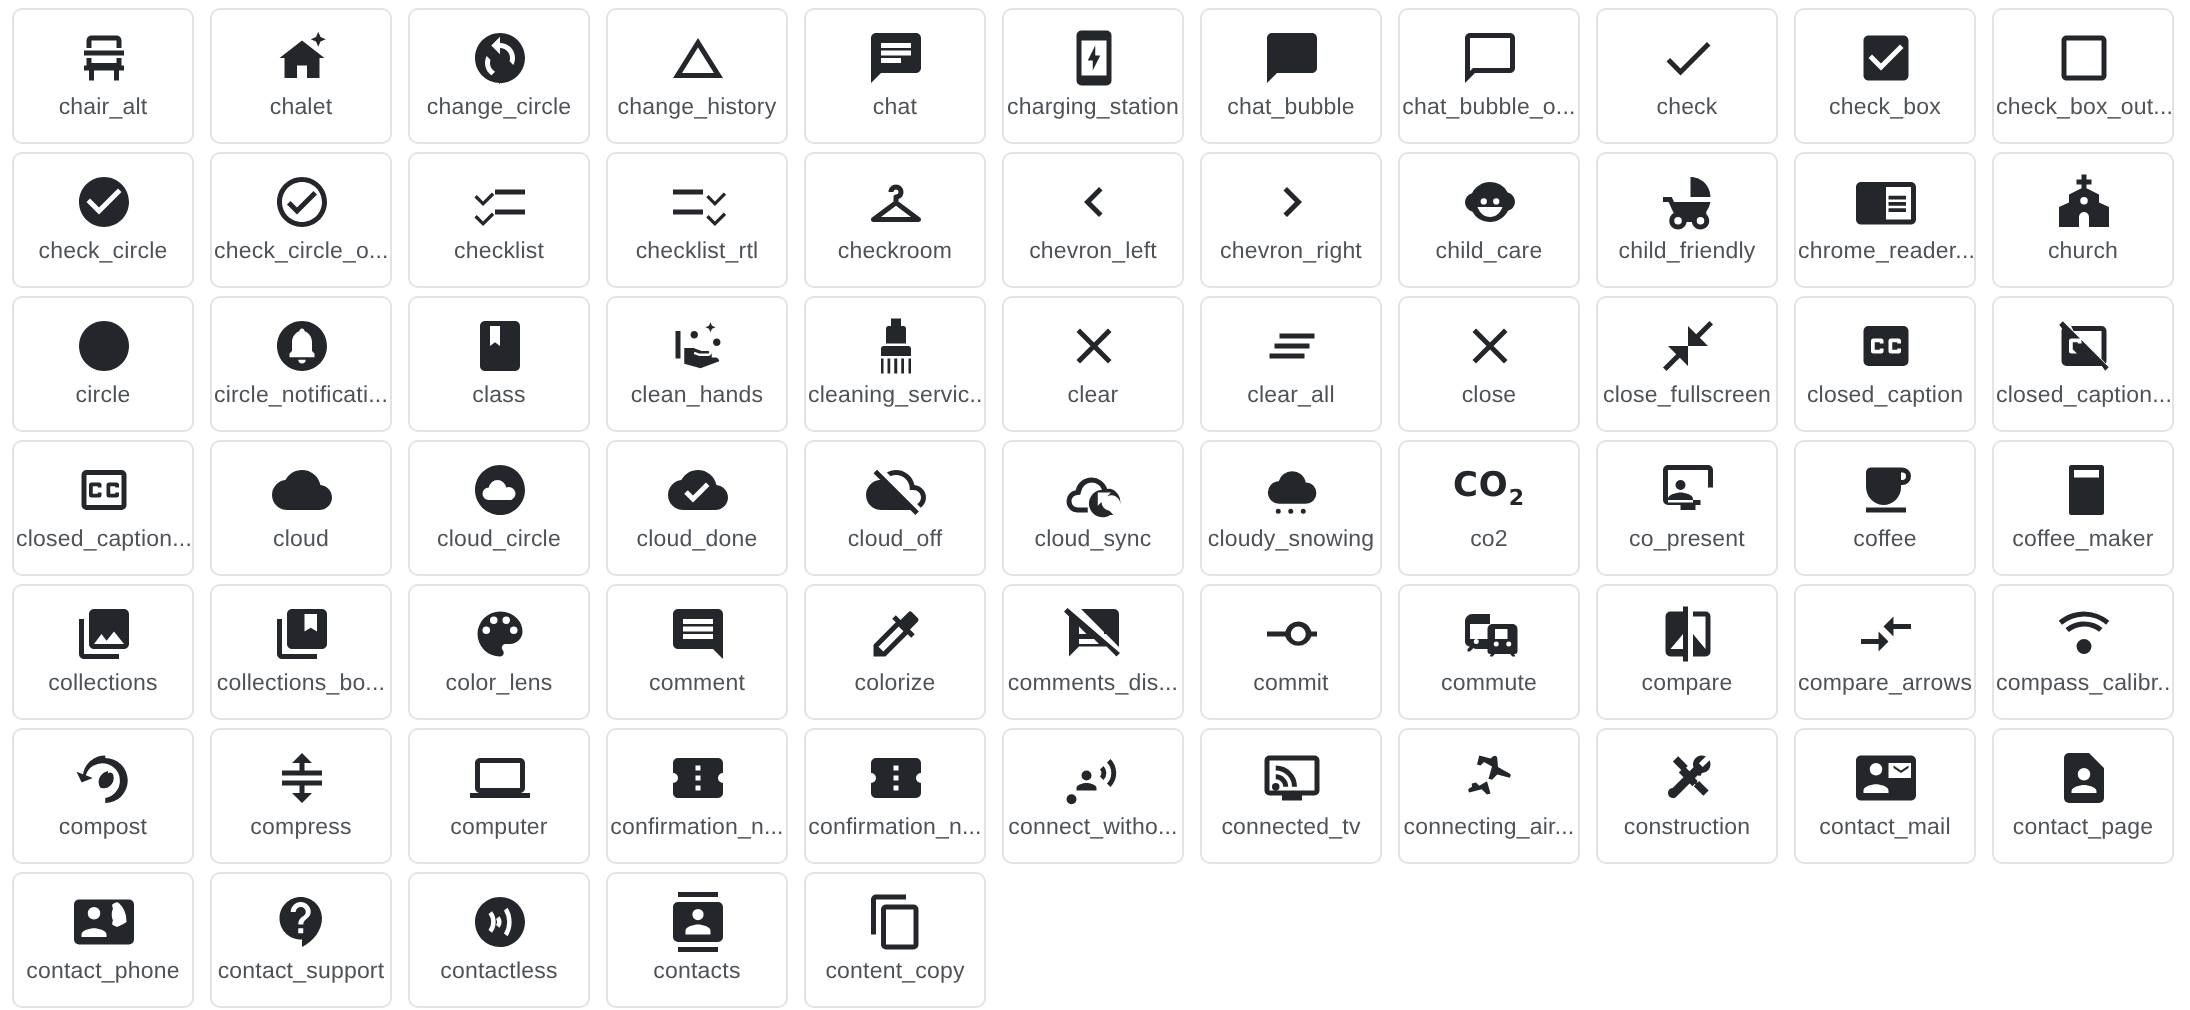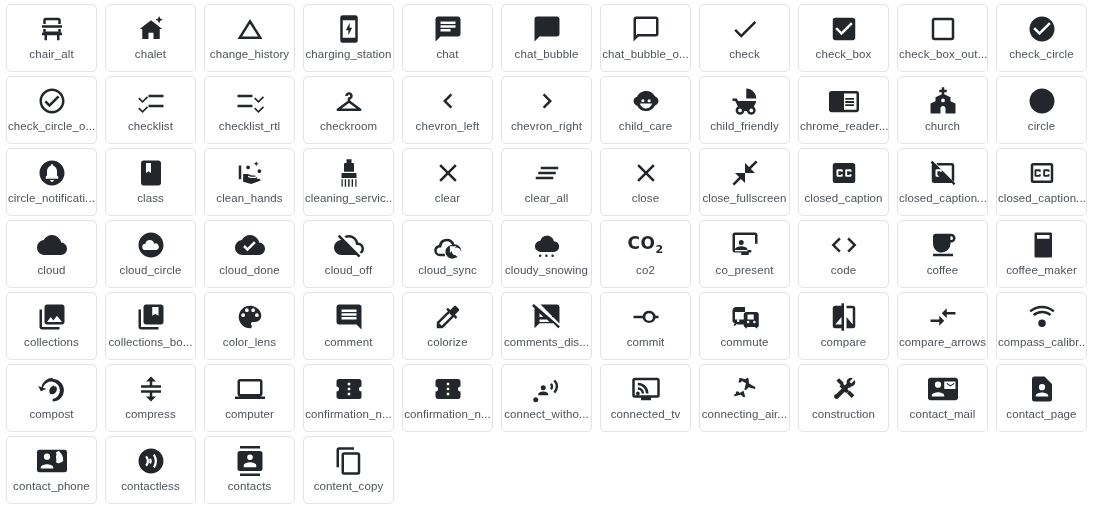--- a/index.html
+++ b/index.html
@@ -70,44 +70,52 @@
       <div class="glyph">
         <svg width="30" height="30" viewBox="0 0 24 24" fill="currentColor" aria-hidden="true">
           <path d="M18.5 1.5l.9 2.1 2.1.9-2.1.9-.9 2.1-.9-2.1-2.1-.9 2.1-.9.9-2.1zM12 5L3 12h2v8h5v-5h4v5h5v-8h2L12 5z"></path>
         </svg>
       </div>
       <div class="cap">chalet</div>
     </div>
     <div class="card">
       <div class="glyph">
         <svg width="30" height="30" viewBox="0 0 24 24" fill="currentColor" aria-hidden="true">
+          <path d="M12 2C6.48 2 2 6.48 2 12s4.48 10 10 10 10-4.48 10-10S17.52 2 12 2zm0 16v-2.5l-3.5 3.5L12 22.5V20c-3.31 0-6-2.69-6-6 0-1.01.25-1.97.7-2.8l1.46 1.46c-.1.42-.16.88-.16 1.34 0 2.21 1.79 4 4 4zm5.3-3.2l-1.46-1.46c.1-.42.16-.88.16-1.34 0-2.21-1.79-4-4-4V10.5L8.5 7 12 3.5V6c3.31 0 6 2.69 6 6 0 1.01-.25 1.97-.7 2.8z"></path>
+        </svg>
+      </div>
+      <div class="cap">change_circle</div>
+    </div>
+    <div class="card">
+      <div class="glyph">
+        <svg width="30" height="30" viewBox="0 0 24 24" fill="currentColor" aria-hidden="true">
           <path d="M12 7.77L18.39 18H5.61L12 7.77M12 4L2 20h20L12 4z"></path>
         </svg>
       </div>
       <div class="cap">change_history</div>
     </div>
     <div class="card">
       <div class="glyph">
         <svg width="30" height="30" viewBox="0 0 24 24" fill="currentColor" aria-hidden="true">
+          <path d="M20 2H4c-1.1 0-2 .9-2 2v18l4-4h14c1.1 0 2-.9 2-2V4c0-1.1-.9-2-2-2zM6 9h12v2H6V9zm8 5H6v-2h8v2zm4-6H6V6h12v2z"></path>
+        </svg>
+      </div>
+      <div class="cap">chat</div>
+    </div>
+    <div class="card">
+      <div class="glyph">
+        <svg width="30" height="30" viewBox="0 0 24 24" fill="currentColor" aria-hidden="true">
           <path d="M14.5 11l-3 6v-4h-2l3-6v4h2zM7 1h10a2 2 0 0 1 2 2v18a2 2 0 0 1-2 2H7a2 2 0 0 1-2-2V3a2 2 0 0 1 2-2zm0 4v14h10V5H7z"></path>
         </svg>
       </div>
       <div class="cap">charging_station</div>
     </div>
     <div class="card">
       <div class="glyph">
         <svg width="30" height="30" viewBox="0 0 24 24" fill="currentColor" aria-hidden="true">
-          <path d="M20 2H4c-1.1 0-2 .9-2 2v18l4-4h14c1.1 0 2-.9 2-2V4c0-1.1-.9-2-2-2zM6 9h12v2H6V9zm8 5H6v-2h8v2zm4-6H6V6h12v2z"></path>
-        </svg>
-      </div>
-      <div class="cap">chat</div>
-    </div>
-    <div class="card">
-      <div class="glyph">
-        <svg width="30" height="30" viewBox="0 0 24 24" fill="currentColor" aria-hidden="true">
           <path d="M20 2H4c-1.1 0-2 .9-2 2v18l4-4h14c1.1 0 2-.9 2-2V4c0-1.1-.9-2-2-2z"></path>
         </svg>
       </div>
       <div class="cap">chat_bubble</div>
     </div>
     <div class="card">
       <div class="glyph">
         <svg width="30" height="30" viewBox="0 0 24 24" fill="currentColor" aria-hidden="true">
           <path d="M20 2H4c-1.1 0-2 .9-2 2v18l4-4h14c1.1 0 2-.9 2-2V4c0-1.1-.9-2-2-2zm0 14H5.17L4 17.17V4h16v12z"></path>
         </svg>
@@ -380,28 +388,20 @@
       <div class="glyph">
         <svg width="30" height="30" viewBox="0 0 24 24" fill="currentColor" aria-hidden="true">
           <path d="M20 2H4a2 2 0 0 0-2 2v12a2 2 0 0 0 2 2h5v2h6v-2h2v-2H4V4h16v7h2V4a2 2 0 0 0-2-2zM9 12a2 2 0 1 1 0-4 2 2 0 0 1 0 4zm0 1c1.67 0 5 .84 5 2.5V17H4v-1.5C4 13.84 7.33 13 9 13z"></path>
         </svg>
       </div>
       <div class="cap">co_present</div>
     </div>
     <div class="card">
       <div class="glyph">
         <svg width="30" height="30" viewBox="0 0 24 24" fill="currentColor" aria-hidden="true">
-          <path d="M9.4 16.6L4.8 12l4.6-4.6L8 6l-6 6 6 6 1.4-1.4zm5.2 0l4.6-4.6-4.6-4.6L16 6l6 6-6 6-1.4-1.4z"></path>
-        </svg>
-      </div>
-      <div class="cap">code</div>
-    </div>
-    <div class="card">
-      <div class="glyph">
-        <svg width="30" height="30" viewBox="0 0 24 24" fill="currentColor" aria-hidden="true">
           <path d="M18.5 3H6c-1.1 0-2 .9-2 2v5.71c0 3.83 2.95 7.18 6.78 7.29a7 7 0 0 0 7.22-7v-1h.5a3.5 3.5 0 1 0 0-7zm0 5H18V5h.5a1.5 1.5 0 0 1 0 3zM4 19h16v2H4v-2z"></path>
         </svg>
       </div>
       <div class="cap">coffee</div>
     </div>
     <div class="card">
       <div class="glyph">
         <svg width="30" height="30" viewBox="0 0 24 24" fill="currentColor" aria-hidden="true">
           <path d="M7 2h12a1 1 0 0 1 1 1v18a1 1 0 0 1-1 1H7a1 1 0 0 1-1-1V3a1 1 0 0 1 1-1zm1 2v3h10V4H8zm1 5h8v2a4 4 0 0 1-3 3.87V18h3v2H8v-2h3v-4.13A4 4 0 0 1 8 10V9h1z"></path>
         </svg>
@@ -584,20 +584,28 @@
       </div>
       <div class="cap">contact_page</div>
     </div>
     <div class="card">
       <div class="glyph">
         <svg width="30" height="30" viewBox="0 0 24 24" fill="currentColor" aria-hidden="true">
           <path d="M22 3H2a2 2 0 0 0-2 2v14a2 2 0 0 0 2 2h20a2 2 0 0 0 2-2V5a2 2 0 0 0-2-2zM8 6a2.5 2.5 0 1 1 0 5 2.5 2.5 0 0 1 0-5zm5 12H3v-1c0-1.67 3.33-2.5 5-2.5s5 .83 5 2.5v1zm4.85-4.33c-.28.28-.71.35-1.05.17l-1.13-.57a.75.75 0 0 1-.38-.93l.3-.92a6.5 6.5 0 0 1 0-4.84l-.3-.92a.75.75 0 0 1 .38-.93l1.13-.57c.34-.18.77-.11 1.05.17A9.94 9.94 0 0 1 21 12a9.94 9.94 0 0 1-3.15 1.67z"></path>
         </svg>
       </div>
       <div class="cap">contact_phone</div>
+    </div>
+    <div class="card">
+      <div class="glyph">
+        <svg width="30" height="30" viewBox="0 0 24 24" fill="currentColor" aria-hidden="true">
+          <path d="M11.5 2C6.81 2 3 5.81 3 10.5S6.81 19 11.5 19h.5v3c4.86-2.34 8-7 8-11.5C20 5.81 16.19 2 11.5 2zm1 14.5h-2v-2h2v2zm0-3.5h-2c0-3.25 3-3 3-5a1.98 1.98 0 0 0-2-2c-1.1 0-2 .9-2 2h-2c0-2.21 1.79-4 4-4s4 1.79 4 4c0 2.5-3 2.75-3 5z"></path>
+        </svg>
+      </div>
+      <div class="cap">contact_support</div>
     </div>
     <div class="card">
       <div class="glyph">
         <svg width="30" height="30" viewBox="0 0 24 24" fill="currentColor" aria-hidden="true">
           <path d="M12 2C6.48 2 2 6.48 2 12s4.48 10 10 10 10-4.48 10-10S17.52 2 12 2zM8.8 16.3l-1.4-1.1a5.25 5.25 0 0 0 0-6.4l1.4-1.1a7 7 0 0 1 0 8.6zm3-2l-1.4-1.1a2.1 2.1 0 0 0 0-2.4l1.4-1.1a3.9 3.9 0 0 1 0 4.6zm3.2 3.4l-1.4-1.1a8.9 8.9 0 0 0 0-9.2l1.4-1.1a10.7 10.7 0 0 1 0 11.4z"></path>
         </svg>
       </div>
       <div class="cap">contactless</div>
     </div>
     <div class="card">

